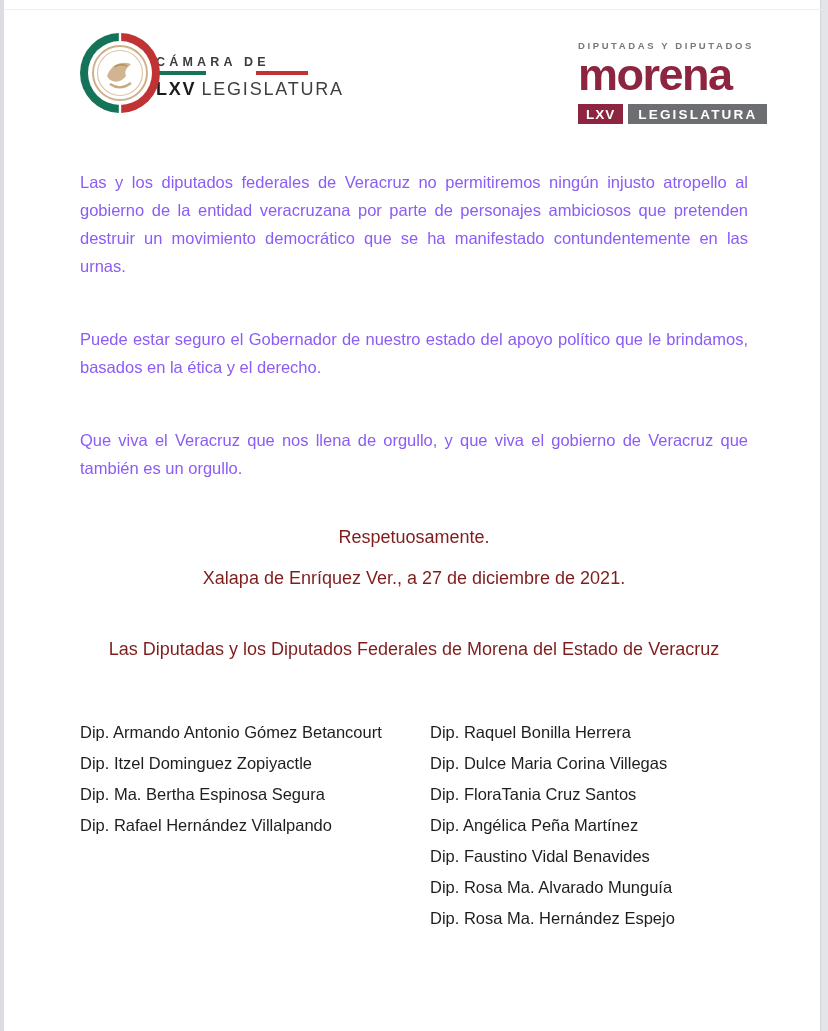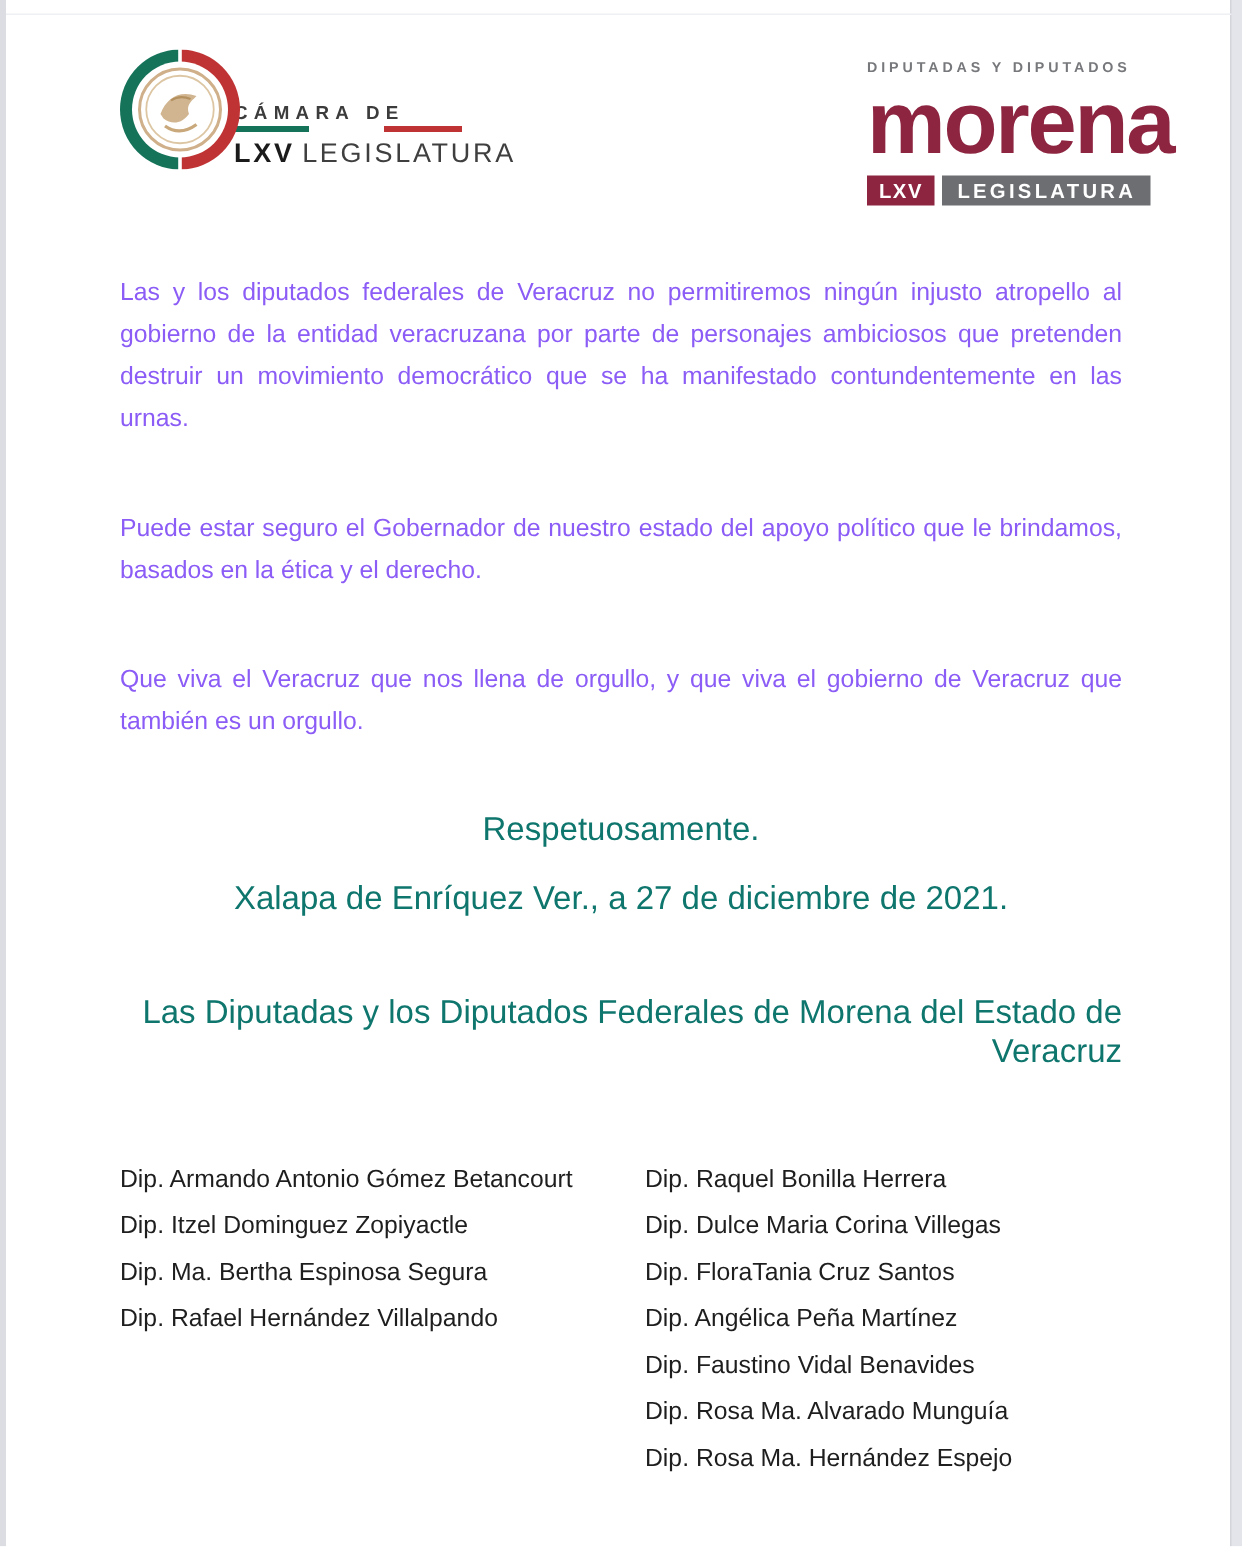--- a/index.html
+++ b/index.html
@@ -17,52 +17,52 @@
   
   .edge-left  { position:absolute; left:0; top:0; bottom:0; width:4px; background:#dcdde2; }
   .edge-right { position:absolute; right:0; top:0; bottom:0; width:7px; background:#e4e5ea; border-left:1px solid #d4d5db; }
   .edge-top   { position:absolute; top:9px; left:4px; right:7px; height:1px; background:#eef0f3; }
 
   .content { position: relative; padding: 33px 80px 0 80px; }
 
   
   .header { display:flex; justify-content:space-between; align-items:flex-start; }
 
-  .camara-logo { display:flex; align-items:flex-end; }
+  .camara-logo { display:flex; align-items:center; }
   .emblem { position:relative; width:80px; height:80px; flex:0 0 auto; }
   .emblem .half { position:absolute; inset:0; border-radius:50%; }
   .emblem .half.green { background: var(--green); clip-path: inset(0 51.5% 0 0); }
   .emblem .half.red   { background: var(--red);   clip-path: inset(0 0 0 51.5%); }
   .emblem .inner { position:absolute; inset:8px; border-radius:50%; background:#fff; }
   .emblem svg.seal { position:absolute; inset:10px; width:60px; height:60px; }
 
   .cam-text { margin-left:-4px; padding-top:9px; width:152px; }
   .cam-line1 { font-size:12.5px; letter-spacing:4.2px; font-weight:600; color:#3c3c3c; white-space:nowrap; }
   .cam-line2 { font-size:25px; font-weight:800; letter-spacing:1.6px; color:#1b1b1b; line-height:1.1; }
   .cam-divider { height:4px; margin:2px 0 4px;
     background: linear-gradient(90deg, var(--green) 0 33%, transparent 33% 66%, var(--red) 66% 100%); }
   .cam-line3 { font-size:18px; letter-spacing:1.8px; color:#3f3f3f; white-space:nowrap; }
   .cam-line3 .lxv { font-weight:800; color:#1b1b1b; margin-right:5px; }
 
   .morena-logo { width:170px; padding-top:7px; }
   .mor-top { font-size:9.5px; letter-spacing:2.6px; font-weight:700; color:#77787b; white-space:nowrap; }
-  .mor-word { font-size:59px; font-weight:800; color:var(--maroon); letter-spacing:-1.5px; line-height:0.95; margin:3px 0 7px; }
+  .mor-word { font-size:45px; font-weight:800; color:var(--maroon); letter-spacing:-1.5px; line-height:0.95; margin:3px 0 7px; }
   .mor-badges { display:flex; gap:5px; }
   .badge { color:#fff; font-size:13.5px; font-weight:800; padding:3px 8px 2px; letter-spacing:1px; }
   .badge-lxv { background:var(--maroon); }
   .badge-leg { background:var(--graybadge); letter-spacing:2.2px; padding:3px 10px 2px; }
 
   
   .para { text-align:justify; font-size:16.5px; line-height:28px; color:#8b5cf6; margin:0 0 45px; }
   .para.first { margin-top: 44px; }
 
-  .center { text-align:center; font-size:22px; color:#0f766e; }
+  .center { text-align:center; font-size:18px; color:#7f1d1d; }
   .closing { margin: 0 0 20px; }
   .dateline { margin: 0 0 50px; }
-  .list-title { margin: 12px 0 64px; text-align: right; }
+  .list-title { margin: 12px 0 64px; }
 
   
   .signatories { display:flex; margin-top:0; }
   .sig-col-left { width:350px; }
   .sig-col-right { flex:1; }
   .sig { font-size:16.5px; line-height:17px; color:#1e1e1e; margin-bottom:14px; white-space:nowrap; }
 </style>
 </head>
 <body>
 

